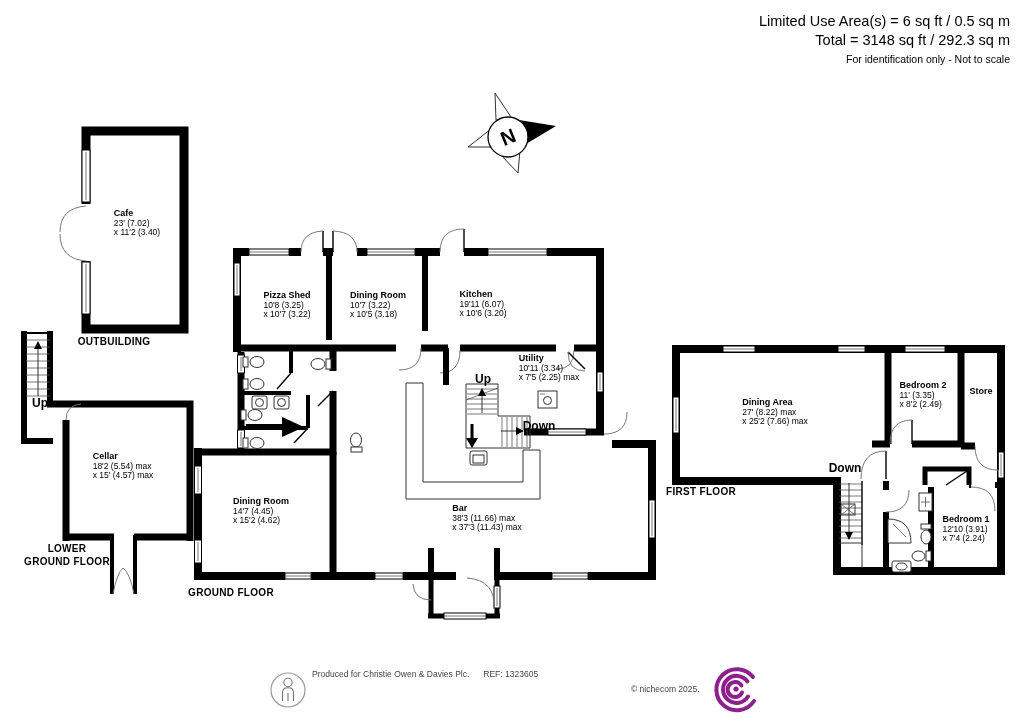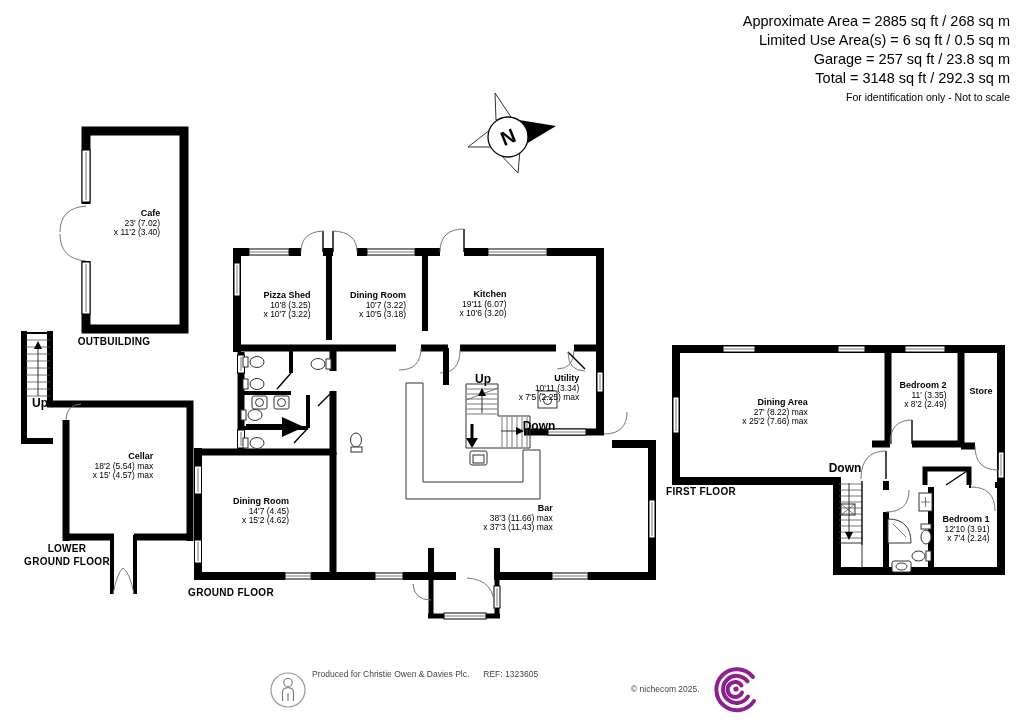--- a/index.html
+++ b/index.html
@@ -19,21 +19,21 @@
   .arc{stroke:#777;stroke-width:1;fill:none;}
   .winf{fill:#fff;stroke:#000;stroke-width:1;}
   .fix{stroke:#333;stroke-width:1;fill:#fff;}
   .blk{fill:#000;stroke:none;}
   
   .hdr{position:absolute;top:12px;right:14px;text-align:right;}
   .hdr .title{font-size:23px;font-weight:bold;line-height:26px;}
   .hdr .aline{font-size:14.5px;line-height:19px;}
   .hdr .note{font-size:10.5px;margin-top:3px;text-align:right;}
   
-  .rlabel{position:absolute;transform:translate(-50%,-50%);text-align:right;
+  .rlabel{position:absolute;transform:translate(-50%,-50%);text-align:left;
           white-space:nowrap;line-height:9.5px;}
   .rname{font-size:9px;font-weight:bold;}
   .rdim{font-size:8.5px;}
   .flabel{position:absolute;transform:translate(-50%,-50%);font-size:10px;font-weight:bold;
           white-space:nowrap;text-align:center;line-height:13px;letter-spacing:.3px;}
   .slabel{position:absolute;transform:translate(-50%,-50%);font-size:12px;font-weight:bold;
           white-space:nowrap;}
   
   .ftr{position:absolute;left:312px;top:669px;font-size:8.5px;line-height:11.5px;color:#444;}
   .ftr .refsp{margin-left:14px;}
@@ -294,23 +294,21 @@
     </g>
     <g stroke="#8e1f8e" stroke-width="4" fill="none" stroke-linecap="round">
       <path d="M753,677 A20.5,20.5 0 1 0 754,701"></path>
       <path d="M747.5,681.5 A13.5,13.5 0 1 0 748,696.5"></path>
       <path d="M741.5,685.5 A7.5,7.5 0 1 0 742,692.5"></path>
       <circle cx="736" cy="689" r="2.6" fill="#8e1f8e" stroke="none"></circle>
     </g>
   </svg>
 
   <div class="hdr">
-    <div class="aline">Approximate Area = 2885 sq ft / 268 sq m</div>
     <div class="aline">Limited Use Area(s) = 6 sq ft / 0.5 sq m</div>
-    <div class="aline">Garage = 257 sq ft / 23.8 sq m</div>
     <div class="aline">Total = 3148 sq ft / 292.3 sq m</div>
     <div class="note">For identification only - Not to scale</div>
   </div>
 
   <div class="rlabel" style="left:137px;top:223px">
     <div class="rname">Cafe</div>
     <div class="rdim">23' (7.02)</div>
     <div class="rdim">x 11'2 (3.40)</div>
   </div>
   <div class="rlabel" style="left:123px;top:466px">
@@ -326,31 +324,31 @@
   <div class="rlabel" style="left:378px;top:305px">
     <div class="rname">Dining Room</div>
     <div class="rdim">10'7 (3.22)</div>
     <div class="rdim">x 10'5 (3.18)</div>
   </div>
   <div class="rlabel" style="left:483px;top:304px">
     <div class="rname">Kitchen</div>
     <div class="rdim">19'11 (6.07)</div>
     <div class="rdim">x 10'6 (3.20)</div>
   </div>
-  <div class="rlabel" style="left:549px;top:388px">
+  <div class="rlabel" style="left:549px;top:368px">
     <div class="rname">Utility</div>
     <div class="rdim">10'11 (3.34)</div>
     <div class="rdim">x 7'5 (2.25) max</div>
   </div>
   <div class="rlabel" style="left:261px;top:511px">
     <div class="rname">Dining Room</div>
     <div class="rdim">14'7 (4.45)</div>
     <div class="rdim">x 15'2 (4.62)</div>
   </div>
-  <div class="rlabel" style="left:518px;top:518px">
+  <div class="rlabel" style="left:487px;top:518px">
     <div class="rname">Bar</div>
     <div class="rdim">38'3 (11.66) max</div>
     <div class="rdim">x 37'3 (11.43) max</div>
   </div>
   <div class="rlabel" style="left:775px;top:412px">
     <div class="rname">Dining Area</div>
     <div class="rdim">27' (8.22) max</div>
     <div class="rdim">x 25'2 (7.66) max</div>
   </div>
   <div class="rlabel" style="left:923px;top:395px">

